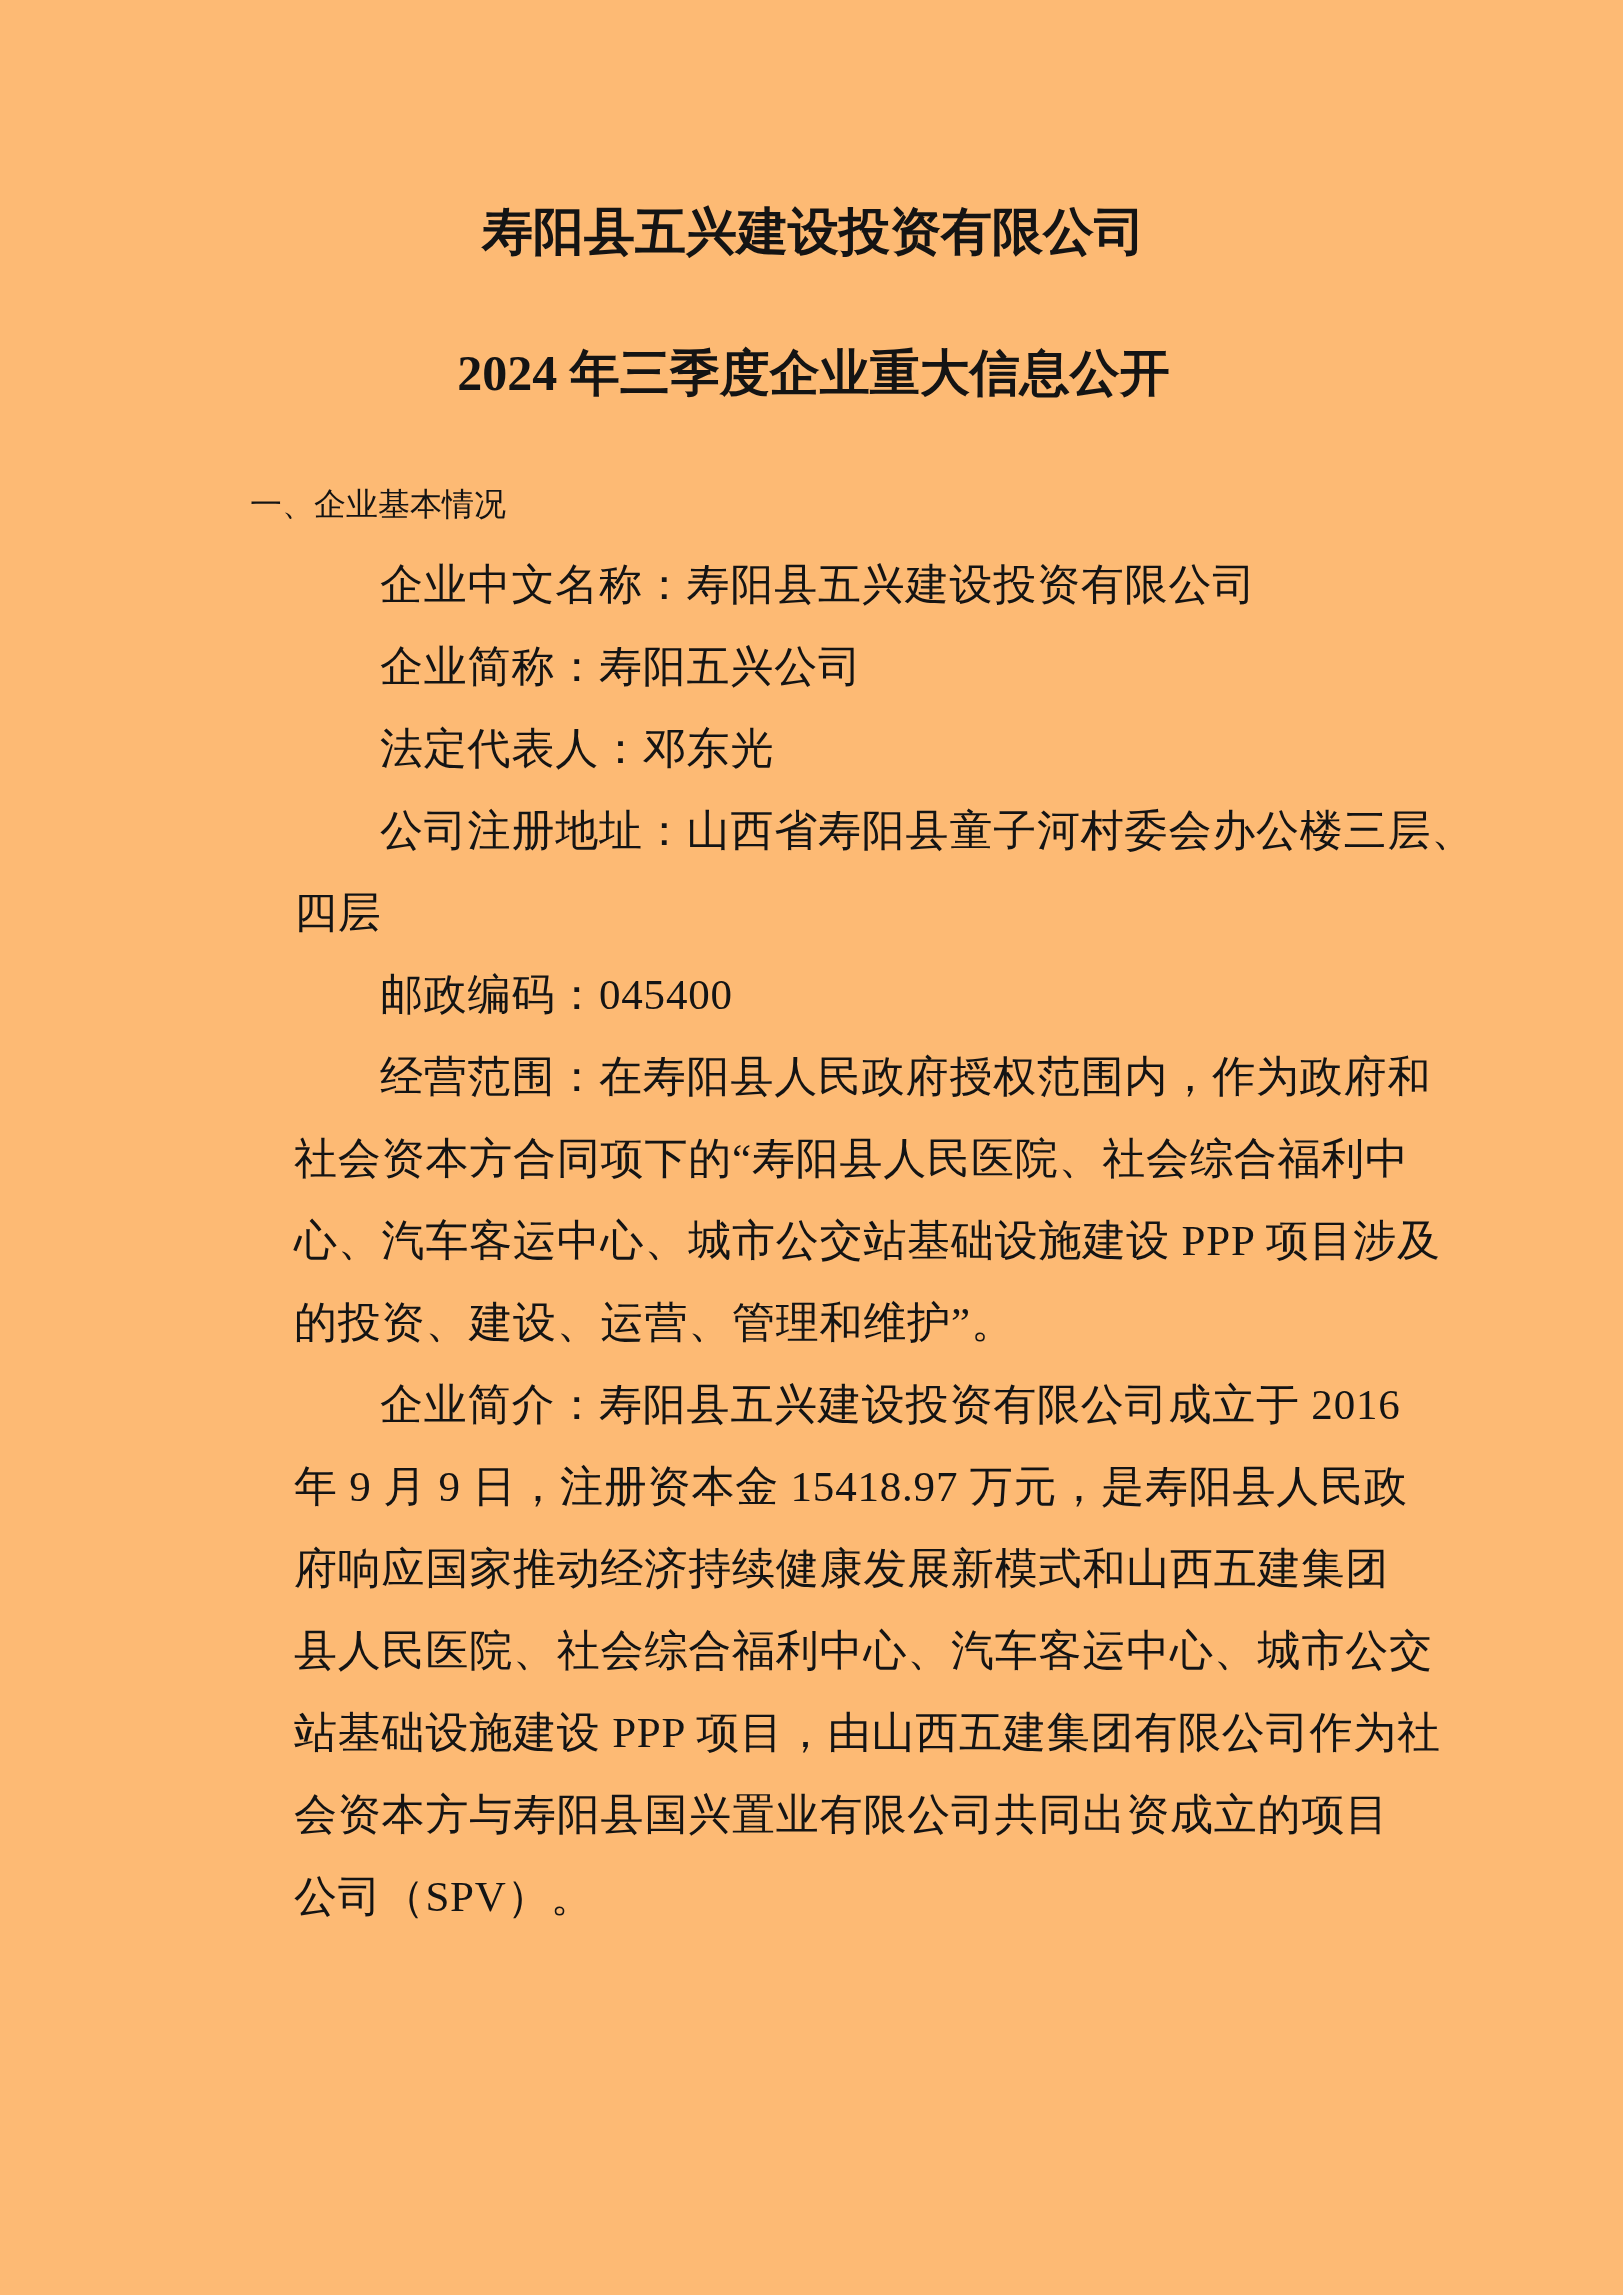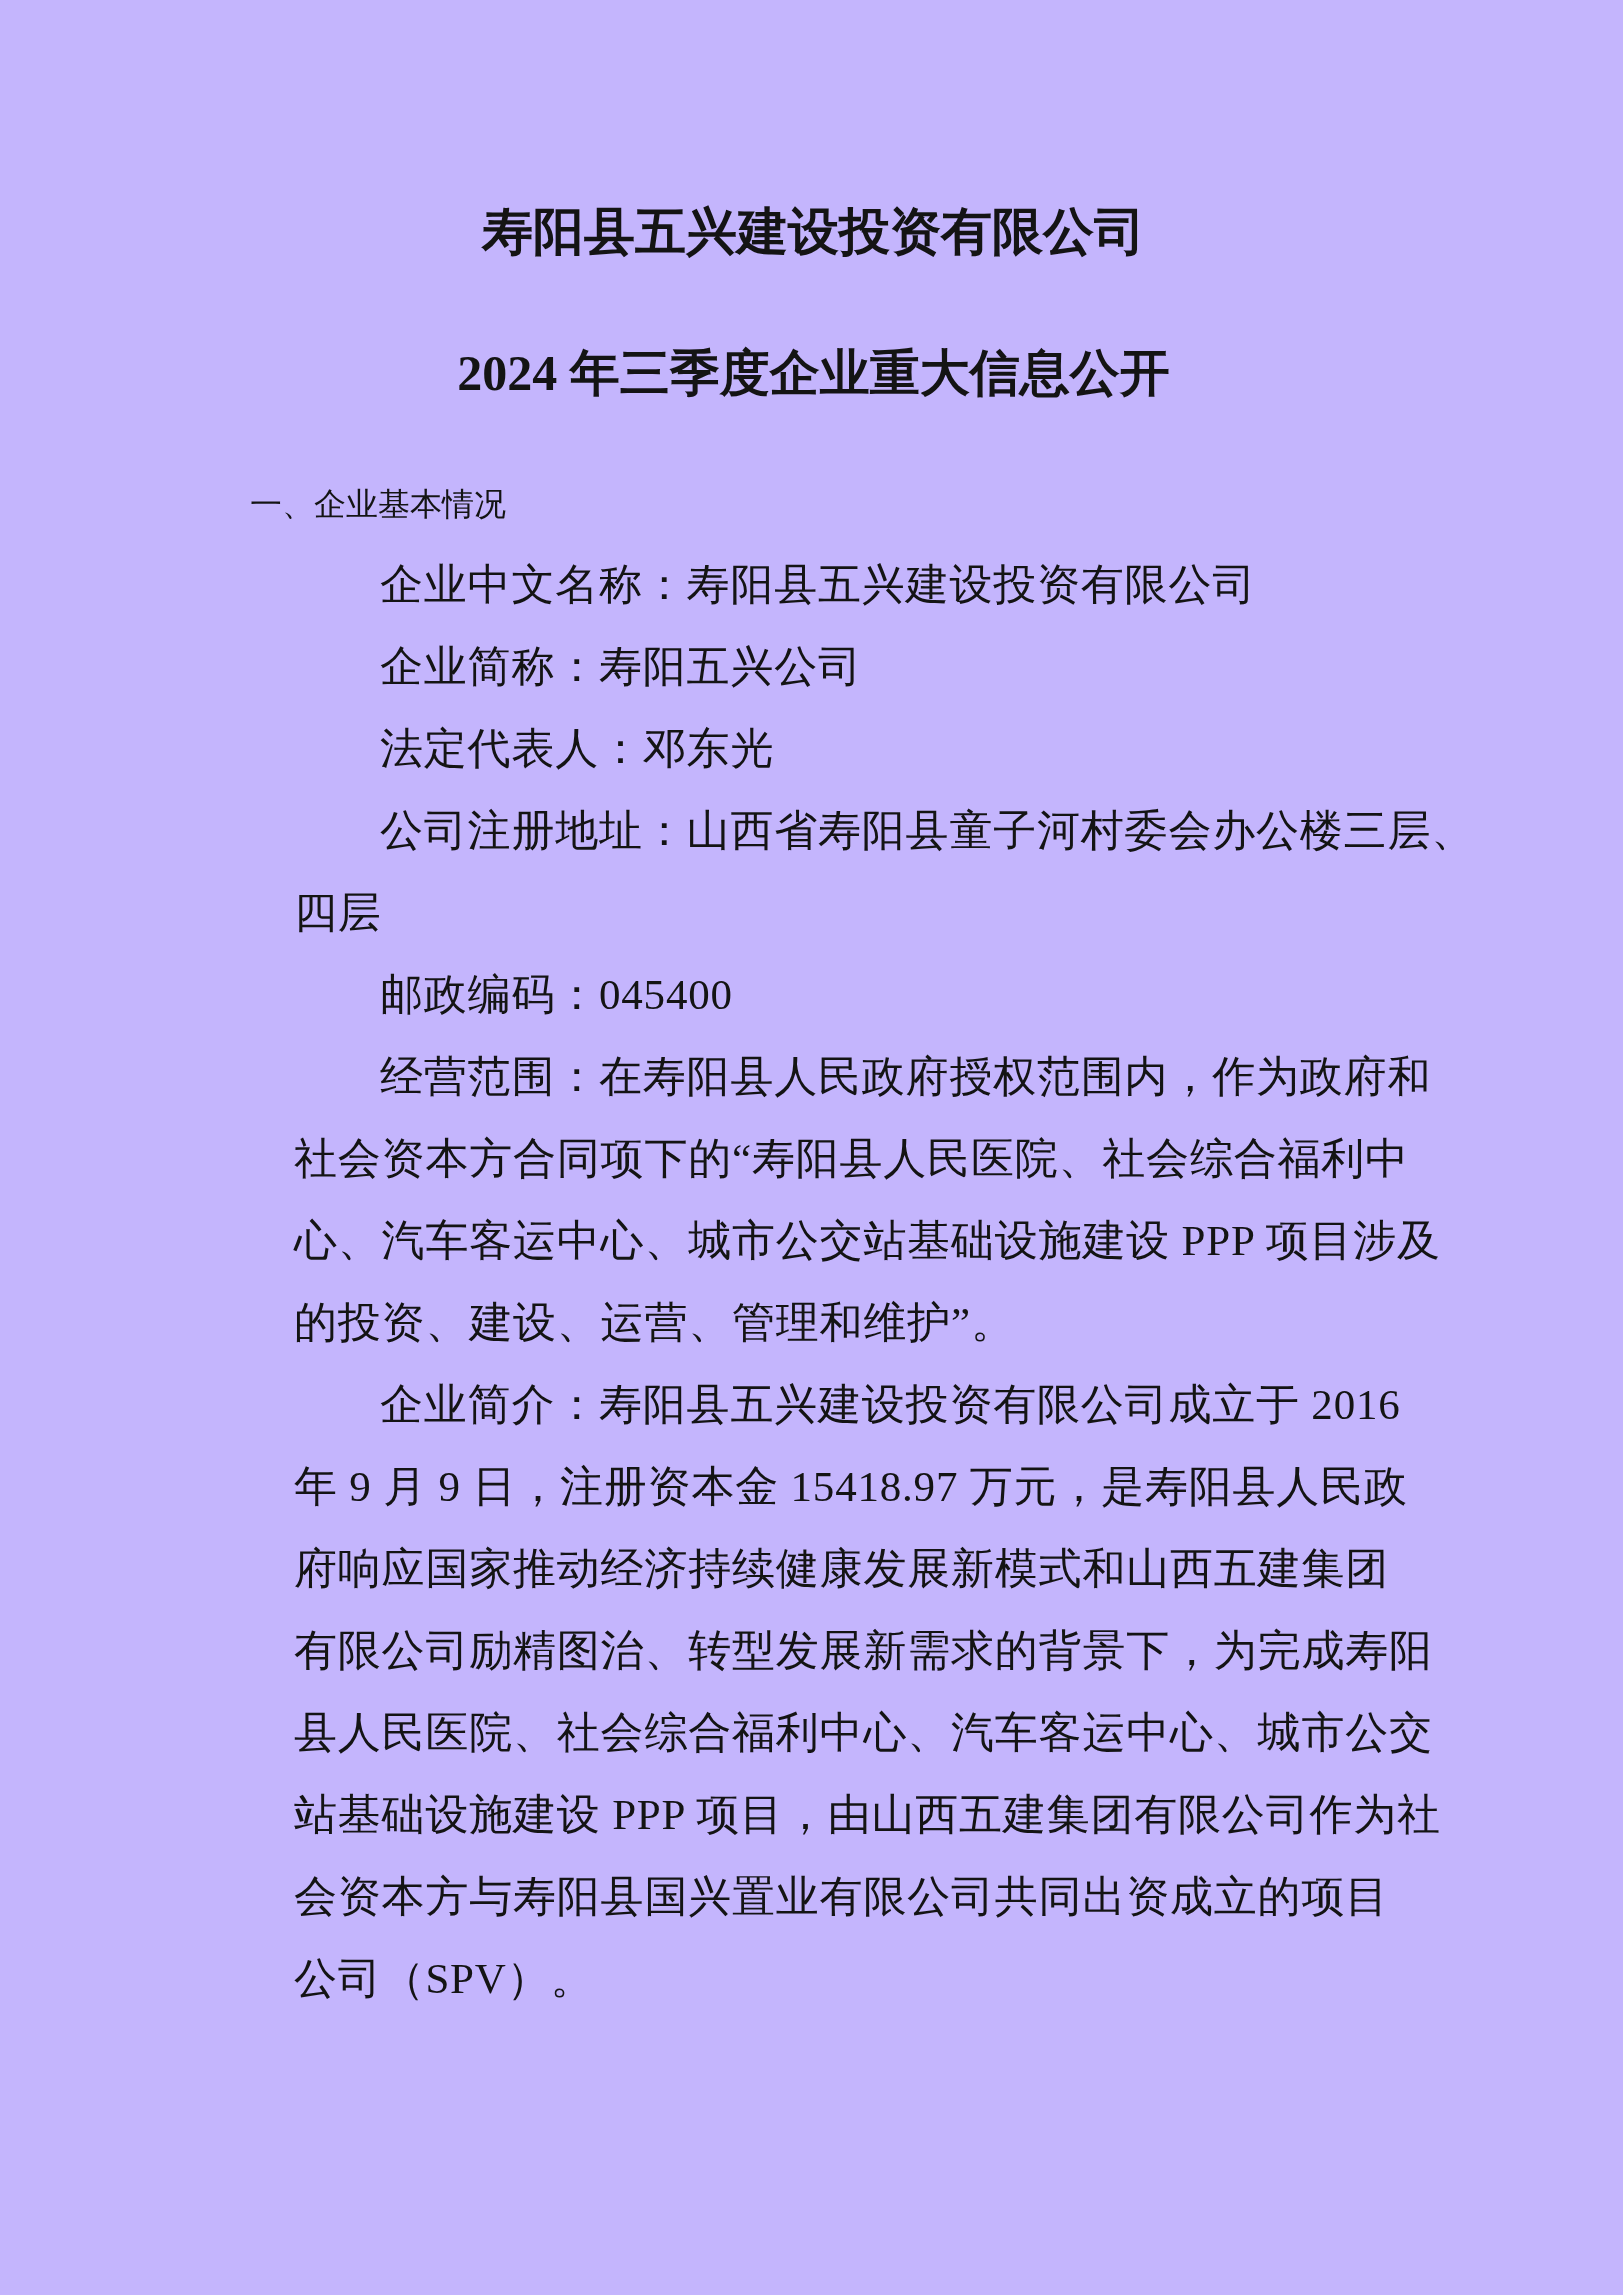--- a/index.html
+++ b/index.html
@@ -4,21 +4,21 @@
 <style>
   html, body {
     margin: 0;
     padding: 0;
     background: #ffffff;
   }
   .page {
     position: relative;
     width: 1623px;
     height: 2295px;
-    background: #c4b5fd;
+    background: #fdba74;
     overflow: hidden;
     font-family: "Liberation Serif", "DejaVu Serif", serif;
     color: #141414;
   }
   .content {
     margin: 0 246px 0 250px; 
   }
   .doc-title {
     margin: 0;
     padding-top: 201px;
@@ -81,21 +81,20 @@
       <div class="line indent">公司注册地址：山西省寿阳县童子河村委会办公楼三层、</div>
       <div class="line">四层</div>
       <div class="line indent">邮政编码：045400</div>
       <div class="line indent">经营范围：在寿阳县人民政府授权范围内，作为政府和</div>
       <div class="line">社会资本方合同项下的“寿阳县人民医院、社会综合福利中</div>
       <div class="line">心、汽车客运中心、城市公交站基础设施建设 PPP 项目涉及</div>
       <div class="line">的投资、建设、运营、管理和维护”。</div>
       <div class="line indent">企业简介：寿阳县五兴建设投资有限公司成立于 2016</div>
       <div class="line">年 9 月 9 日，注册资本金 15418.97 万元，是寿阳县人民政</div>
       <div class="line">府响应国家推动经济持续健康发展新模式和山西五建集团</div>
-      <div class="line">有限公司励精图治、转型发展新需求的背景下，为完成寿阳</div>
       <div class="line">县人民医院、社会综合福利中心、汽车客运中心、城市公交</div>
       <div class="line">站基础设施建设 PPP 项目，由山西五建集团有限公司作为社</div>
       <div class="line">会资本方与寿阳县国兴置业有限公司共同出资成立的项目</div>
       <div class="line">公司（SPV）。</div>
     </div>
 
   </div>
 </div>
 
 

